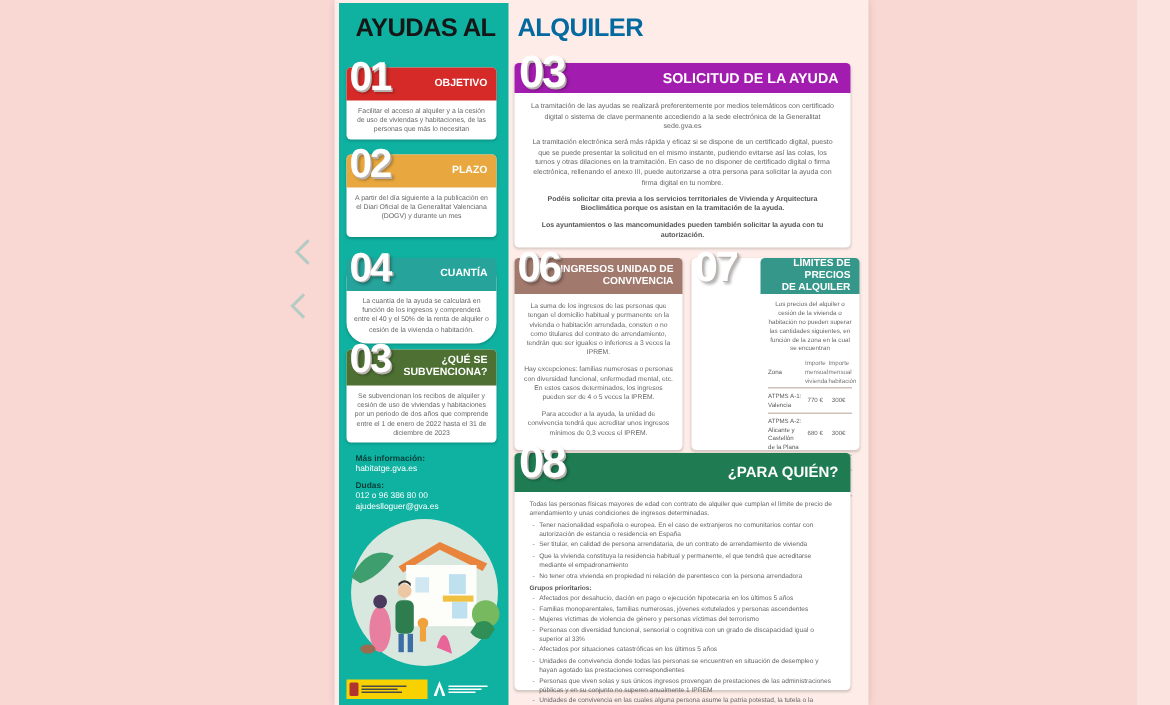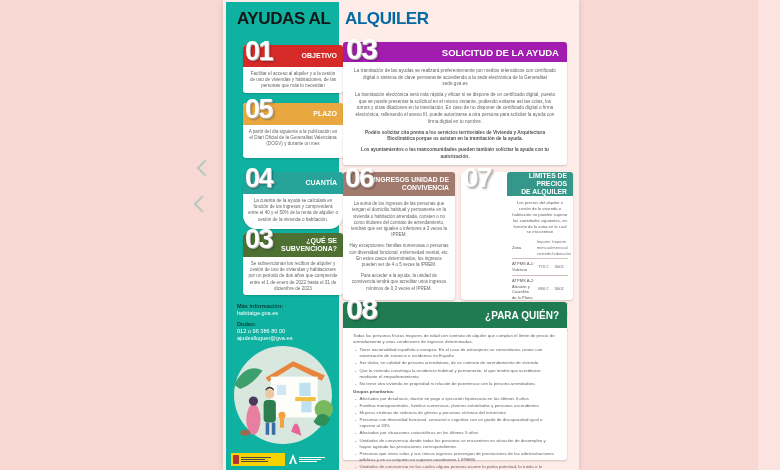--- a/index.html
+++ b/index.html
@@ -20,21 +20,21 @@
   .title1 { position:absolute; left:14px; top:9px; font-size:17px; font-weight:bold; color:#161616; letter-spacing:-.4px; white-space:nowrap; }
   .title2 { position:absolute; left:122px; top:9px; font-size:17px; font-weight:bold; color:#0369a1; letter-spacing:-.4px; white-space:nowrap; }
   .year   { position:absolute; left:258px; top:5px; font-family:"DejaVu Serif", serif; font-size:22px; font-weight:bold; color:#14b2a4; letter-spacing:1px; }
 
   .card { position:absolute; background:#fff; border-radius:3px; box-shadow:0 1px 2px rgba(0,0,0,.18); overflow:visible; }
   .chead { display:flex; align-items:center; justify-content:flex-end; color:#fff; font-weight:bold; border-radius:3px 3px 0 0; text-align:right; }
   .num { position:absolute; font-weight:bold; color:#fff; letter-spacing:-1.5px; line-height:1;
          text-shadow:1px 1px 0 #b9b2ae, 2px 2px 2px rgba(0,0,0,.30); z-index:3; }
 
   
-  .lcard { left:20px; width:100px; }
+  .lcard { left:8px; width:100px; }
   .lcard .chead { height:22px; font-size:7px; padding-right:6px; line-height:1.1; }
   .lcard .num { left:2px; top:-7px; font-size:27px; }
   .lbody { padding:4px 5px 5px; font-size:4.6px; line-height:1.35; color:#666; text-align:center; }
 
   
   .rwide { left:120px; width:224px; }
   .rhalf { width:112px; }
   .rwide .chead { height:20px; font-size:9.5px; padding-right:8px; }
   .rhalf .chead { height:24px; font-size:6.8px; padding-right:6px; line-height:1.15; }
   .rwide .num { left:3px; top:-8px; font-size:30px; }
@@ -100,21 +100,21 @@
   <div class="title1">AYUDAS AL</div>
   <div class="title2">ALQUILER</div>
 
   <div class="card lcard" style="top:45px; height:48px;">
     <div class="num">01</div>
     <div class="chead h-red">OBJETIVO</div>
     <div class="lbody">Facilitar el acceso al alquiler y a la cesión de uso de viviendas y habitaciones, de las personas que más lo necesitan</div>
   </div>
 
   <div class="card lcard" style="top:103px; height:55px;">
-    <div class="num">05</div>
+    <div class="num">02</div>
     <div class="chead h-orange">PLAZO</div>
     <div class="lbody">A partir del día siguiente a la publicación en el Diari Oficial de la Generalitat Valenciana (DOGV) y durante un mes</div>
   </div>
 
   <div class="card lcard" style="top:172px; height:57px;border-radius:14px;">
     <div class="num">04</div>
     <div class="chead h-teal">CUANTÍA</div>
     <div class="lbody">La cuantía de la ayuda se calculará en función de los ingresos y comprenderá entre el 40 y el 50% de la renta de alquiler o cesión de la vivienda o habitación.</div>
   </div>
 

